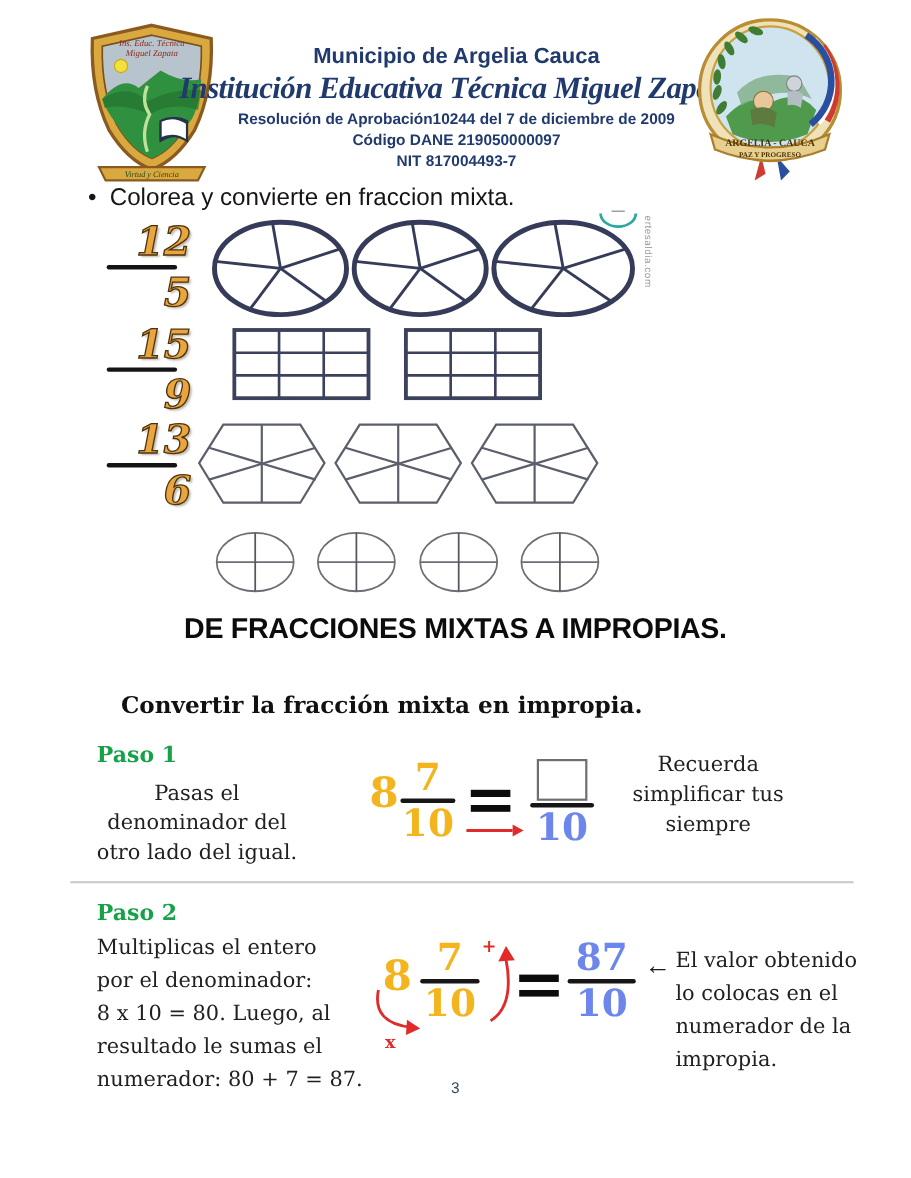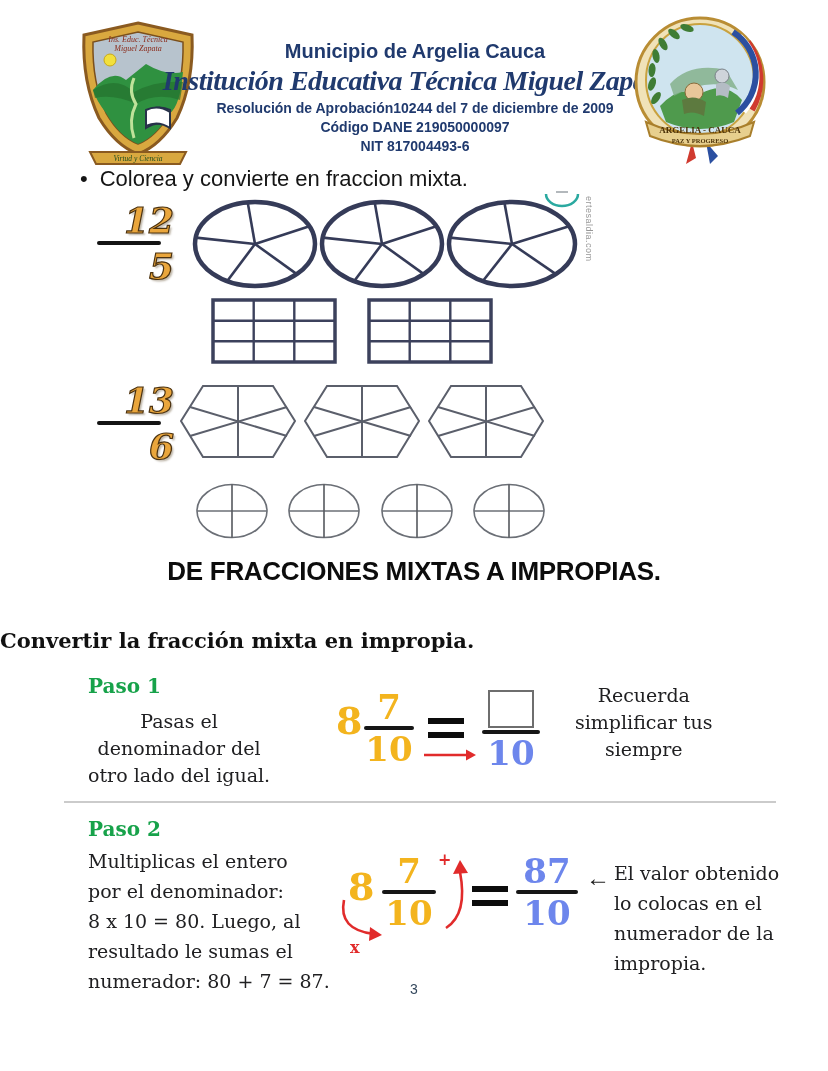--- a/index.html
+++ b/index.html
@@ -22,21 +22,21 @@
   .frac .fnum,.frac .fden{font:italic 700 36px "DejaVu Serif",serif;line-height:38px;color:#eaa63c;
         -webkit-text-stroke:1.2px #4b3210;text-shadow:2px 2px 2px rgba(70,45,10,.35);}
   .frac .fbar{height:4px;background:#141414;width:64px;margin:2px auto;border-radius:2px;}
 
   .wm{left:594px;top:196px;font-size:9px;color:#979797;transform:rotate(90deg);
       transform-origin:left top;letter-spacing:.5px;}
 
   
   .big-title{left:0;top:556px;width:828px;text-align:center;font-size:26px;font-weight:700;
              color:#0c0c0c;letter-spacing:-0.3px;}
-  .subtitle{left:0;top:628px;width:694px;text-align:left;
+  .subtitle{left:0;top:628px;width:694px;text-align:center;
             font:700 21px "DejaVu Serif",serif;color:#111;}
 
   
   .paso-label{font:700 20px "DejaVu Serif",serif;color:#17a24a;}
   .body-line{font:400 19px "DejaVu Serif",serif;color:#202022;line-height:27px;text-align:center;}
   .body-line2{font:400 19px "DejaVu Serif",serif;color:#202022;line-height:30px;}
   .divider{left:64px;top:801px;width:712px;height:2px;background:#cbcbcb;}
 
   
   .m-yellow{color:#f3b41e;}
@@ -73,21 +73,21 @@
     <text x="62" y="31" text-anchor="middle" font-size="8" font-style="italic" fill="#8a2a1a" font-family="Liberation Serif,serif">Miguel Zapata</text>
     <path d="M14,132 L110,132 L104,144 L20,144 Z" fill="#d9a83f" stroke="#8a5a20" stroke-width="2"></path>
     <text x="62" y="141" text-anchor="middle" font-size="7.5" font-style="italic" fill="#1d4d1f" font-family="Liberation Serif,serif">Virtud y Ciencia</text>
   </svg>
 
   <div class="abs hdr-center">
     <div class="hdr-muni">Municipio de Argelia Cauca</div>
     <div class="hdr-school">Institución Educativa Técnica Miguel Zapata</div>
     <div class="hdr-small">Resolución de Aprobación10244 del 7 de diciembre de 2009</div>
     <div class="hdr-small">Código DANE 219050000097</div>
-    <div class="hdr-small">NIT 817004493-6</div>
+    <div class="hdr-small">NIT 817004493-7</div>
   </div>
 
   <svg class="abs" style="left:630px;top:14px" width="140" height="152" viewBox="0 0 140 152">
     <path d="M62,128 l-6,22 l10,-6 z" fill="#d03a2f"></path>
     <path d="M76,128 l4,22 l8,-8 z" fill="#2b4fa0"></path>
     <ellipse cx="70" cy="68" rx="64" ry="64" fill="#f0e2b8" stroke="#b98d34" stroke-width="3"></ellipse>
     <ellipse cx="70" cy="66" rx="54" ry="56" fill="#cfe4ef" stroke="#c9a23f" stroke-width="2"></ellipse>
     <path d="M30,92 Q50,70 70,80 Q95,66 112,86 L104,108 Q70,122 36,108 Z" fill="#4f9a4d"></path>
     <path d="M40,70 Q60,48 96,56 L108,76 Q80,62 44,82 Z" fill="#7fae86" opacity=".8"></path>
     <path d="M118,28 A62,62 0 0 1 122,96" fill="none" stroke="#d03a2f" stroke-width="6"></path>
@@ -154,20 +154,25 @@
           <line x2="-7.6" y2="-41.6"></line>
             <line x2="-62.1" y2="-6.4"></line>
             <line x2="-29.5" y2="37.5"></line>
             <line x2="43.9" y2="30.1"></line>
             <line x2="57.1" y2="-17.8"></line>
         </g>
       </g>
     </g>
   </svg>
 
+  <div class="abs frac" style="left:84px;top:294px">
+    <div class="fnum">15</div>
+    <div class="fbar"></div>
+    <div class="fden">9</div>
+  </div>
   <svg class="abs" style="left:211px;top:298px" width="282" height="66" viewBox="0 0 282 66">
     <g stroke="#3c415c" fill="none">
       <g>
         <rect x="2" y="2" width="122" height="62" stroke-width="3.5"></rect>
         <line x1="42.7" y1="2" x2="42.7" y2="64" stroke-width="2.4"></line>
         <line x1="83.3" y1="2" x2="83.3" y2="64" stroke-width="2.4"></line>
         <line x1="2" y1="22.7" x2="124" y2="22.7" stroke-width="2.4"></line>
         <line x1="2" y1="43.3" x2="124" y2="43.3" stroke-width="2.4"></line>
       </g>
       <g transform="translate(156,0)">

